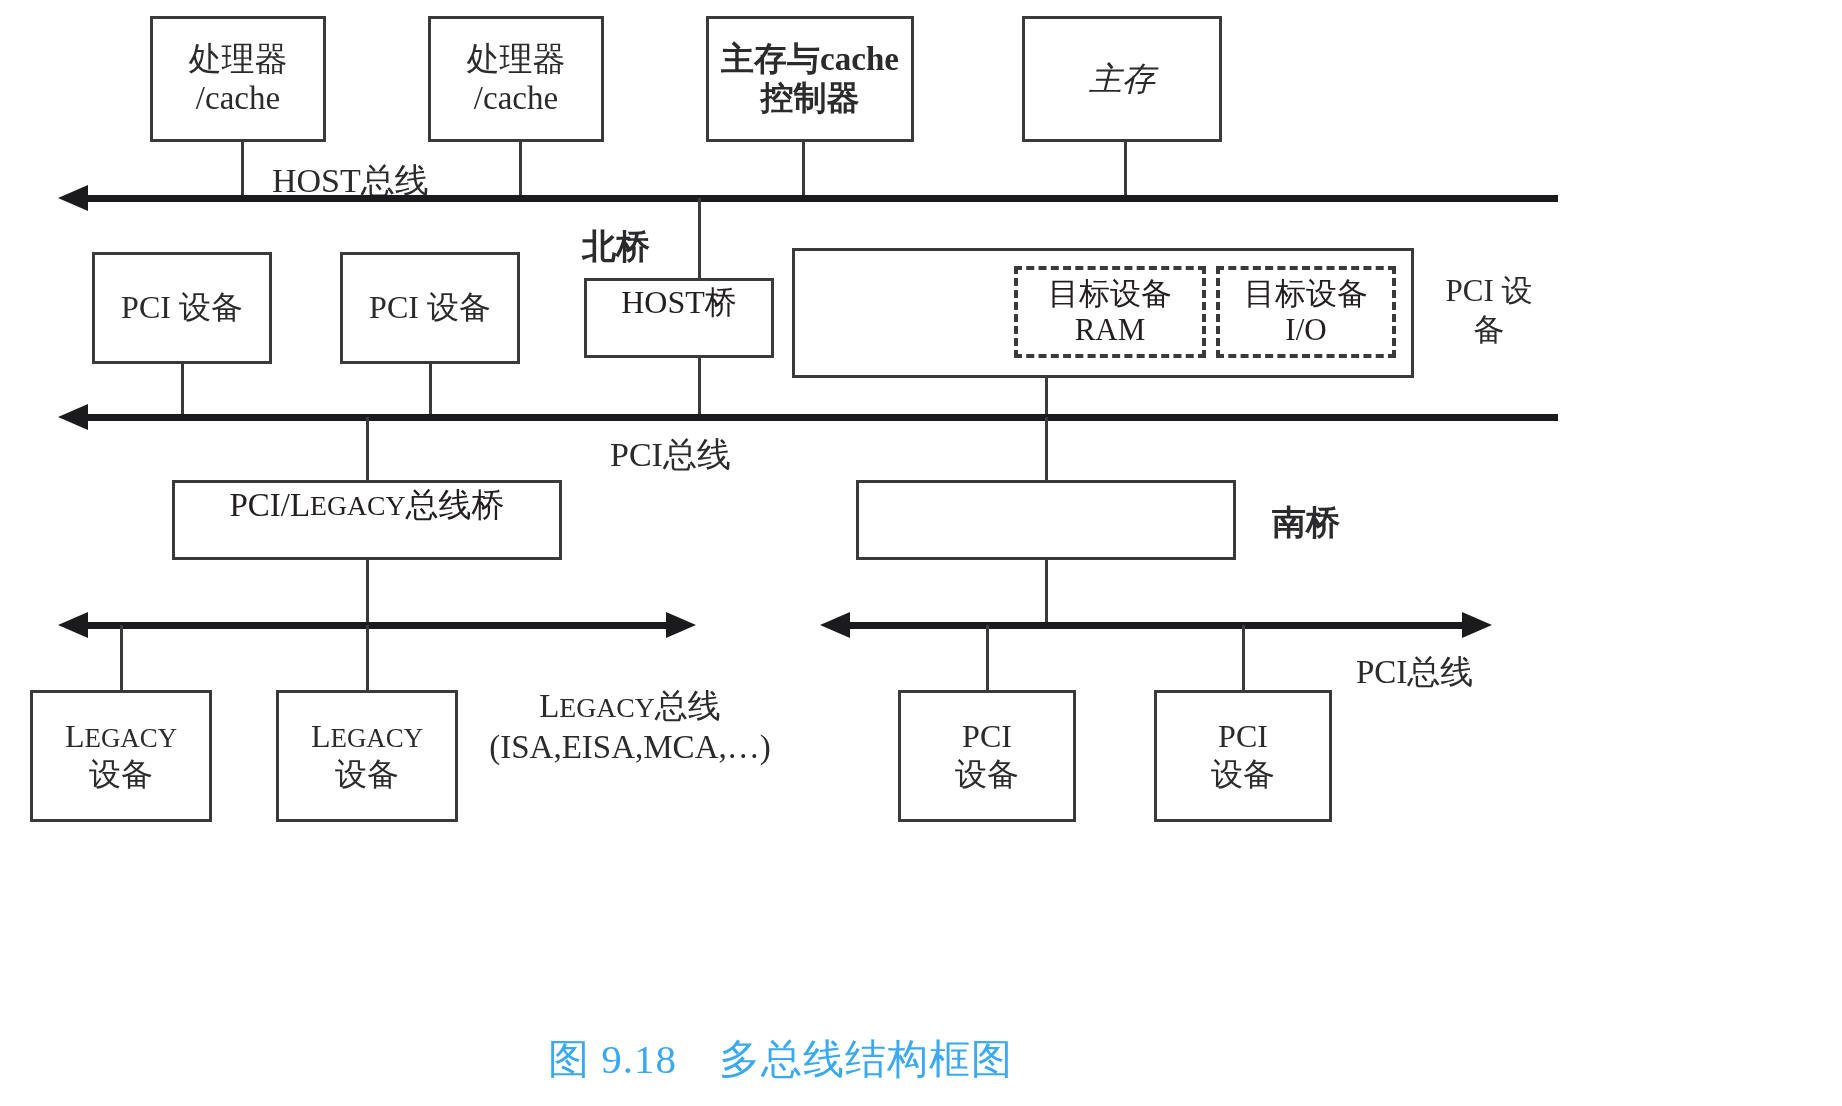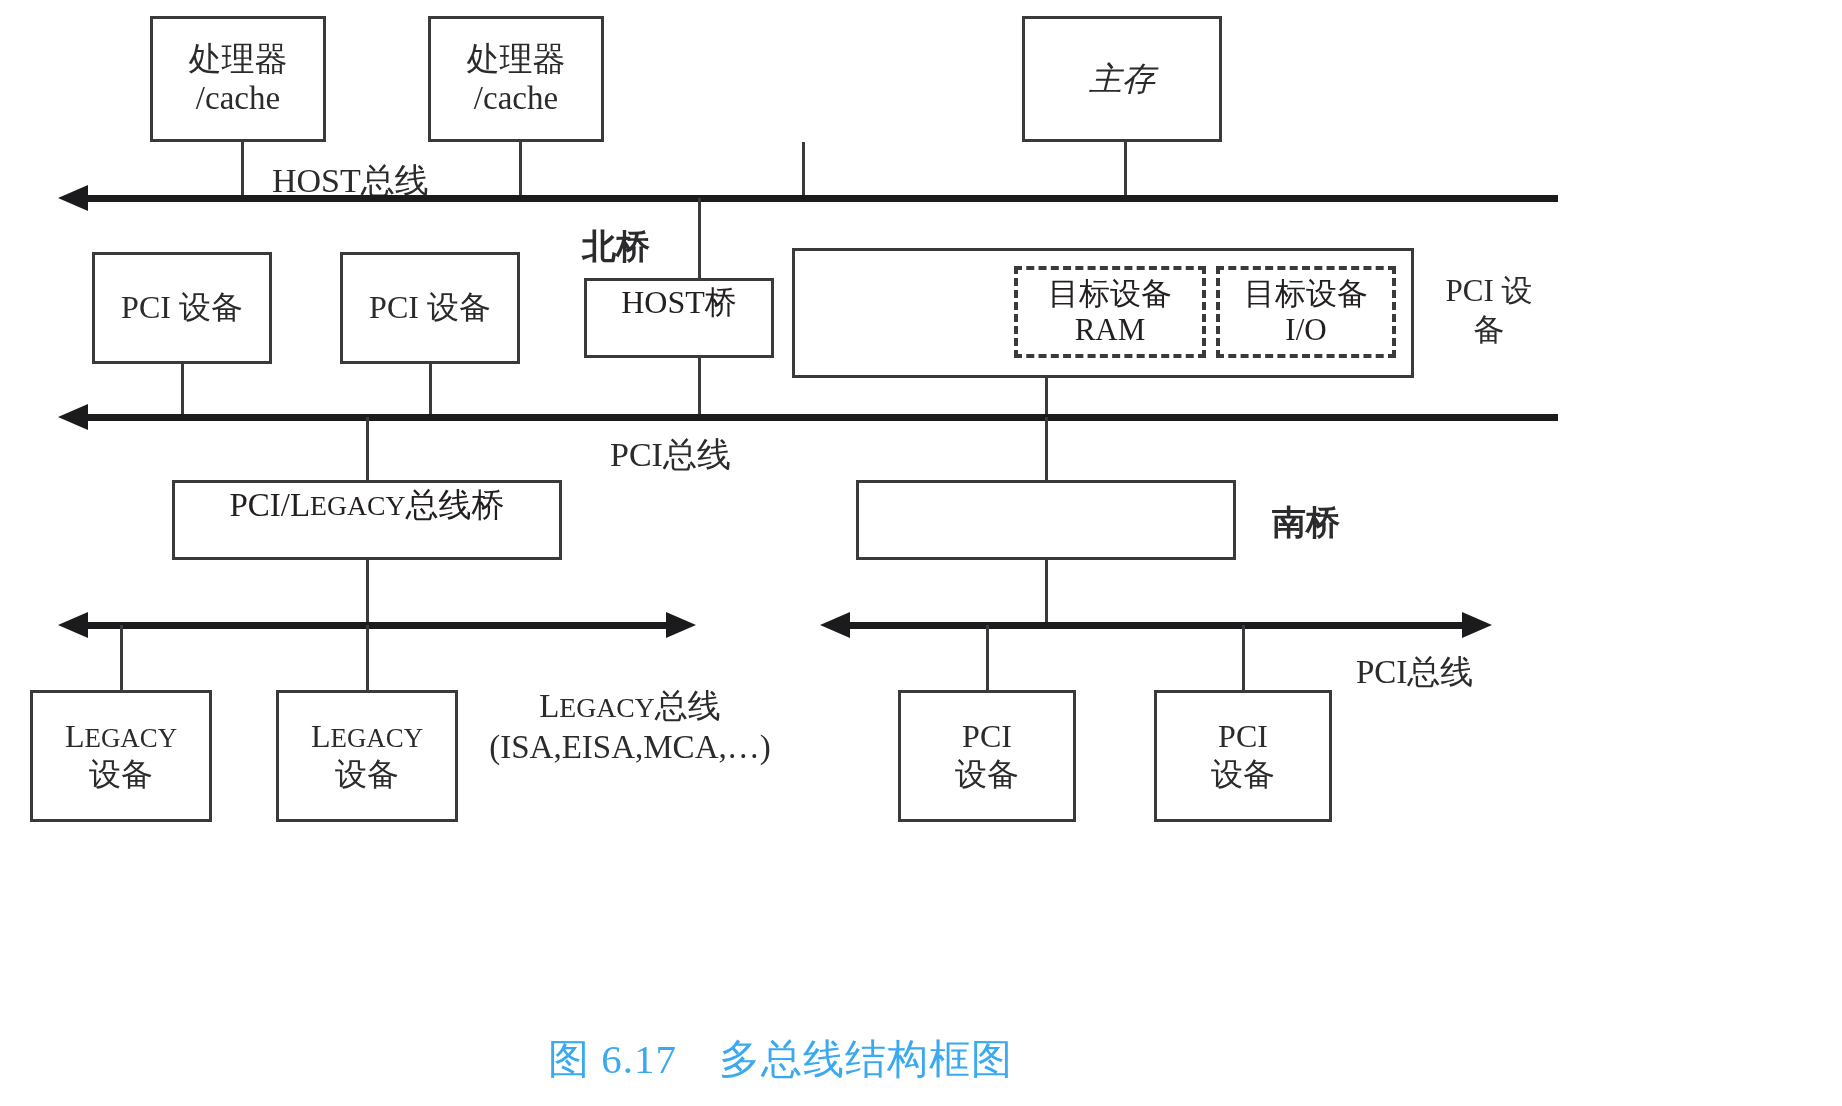--- a/index.html
+++ b/index.html
@@ -141,20 +141,24 @@
   <div class="box" style="left:150px; top:16px; width:176px; height:126px;">
     <span class="ln f33">处理器</span>
     <span class="ln f33">/cache</span>
   </div>
 
   <div class="box" style="left:428px; top:16px; width:176px; height:126px;">
     <span class="ln f33">处理器</span>
     <span class="ln f33">/cache</span>
   </div>
 
+  <div class="box" style="left:706px; top:16px; width:208px; height:126px;">
+    <span class="ln f33 bold">主存与cache</span>
+    <span class="ln f33 bold">控制器</span>
+  </div>
 
   <div class="box" style="left:1022px; top:16px; width:200px; height:126px;font-style:italic;">
     <span class="ln f33">主存</span>
   </div>
 
   <div class="vline" style="left:241px; top:142px; height:56px;"></div>
   <div class="vline" style="left:519px; top:142px; height:56px;"></div>
   <div class="vline" style="left:802px; top:142px; height:56px;"></div>
   <div class="vline" style="left:1124px; top:142px; height:56px;"></div>
 
@@ -269,17 +273,17 @@
   <div class="box" style="left:898px; top:690px; width:178px; height:132px;">
     <span class="ln f32">PCI</span>
     <span class="ln f32">设备</span>
   </div>
 
   <div class="box" style="left:1154px; top:690px; width:178px; height:132px;">
     <span class="ln f32">PCI</span>
     <span class="ln f32">设备</span>
   </div>
 
-  <div class="caption" style="left:548px; top:1032px;">图 6.17　多总线结构框图</div>
+  <div class="caption" style="left:548px; top:1032px;">图 9.18　多总线结构框图</div>
 
   <div class="watermark" style="left:1714px; top:1076px;">CSDN @赫凯</div>
 
 </div>
 
 </body></html>

